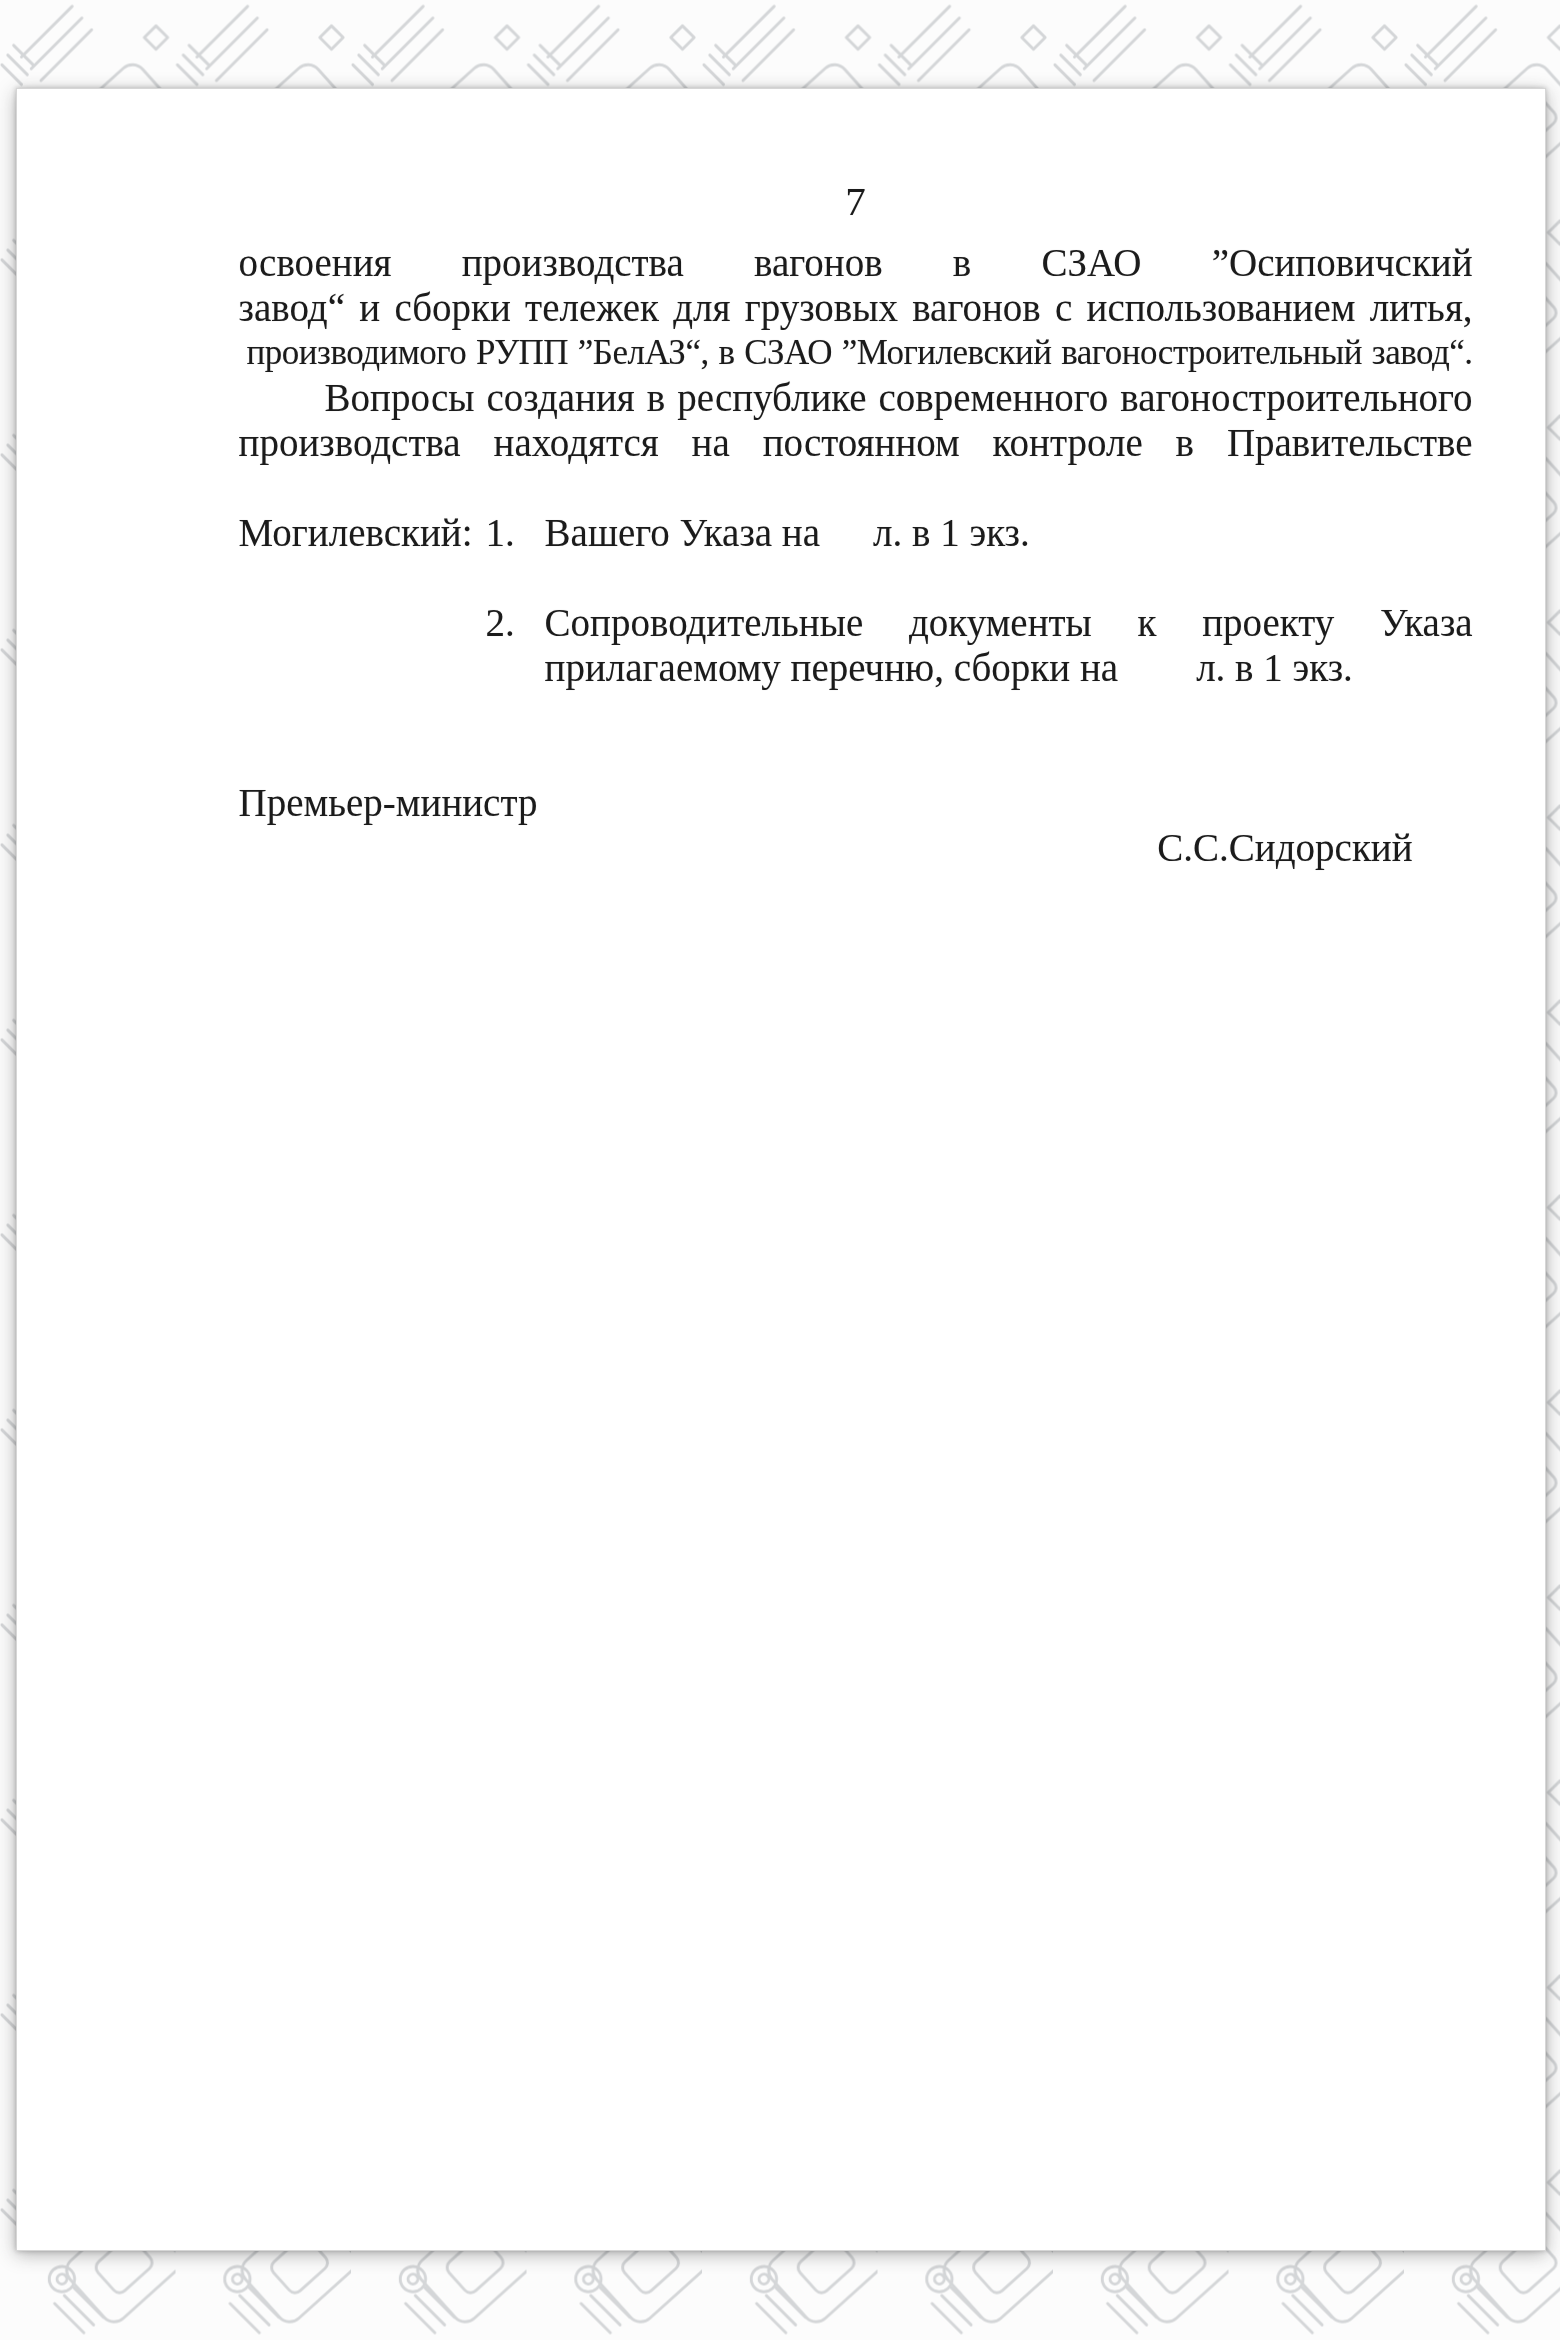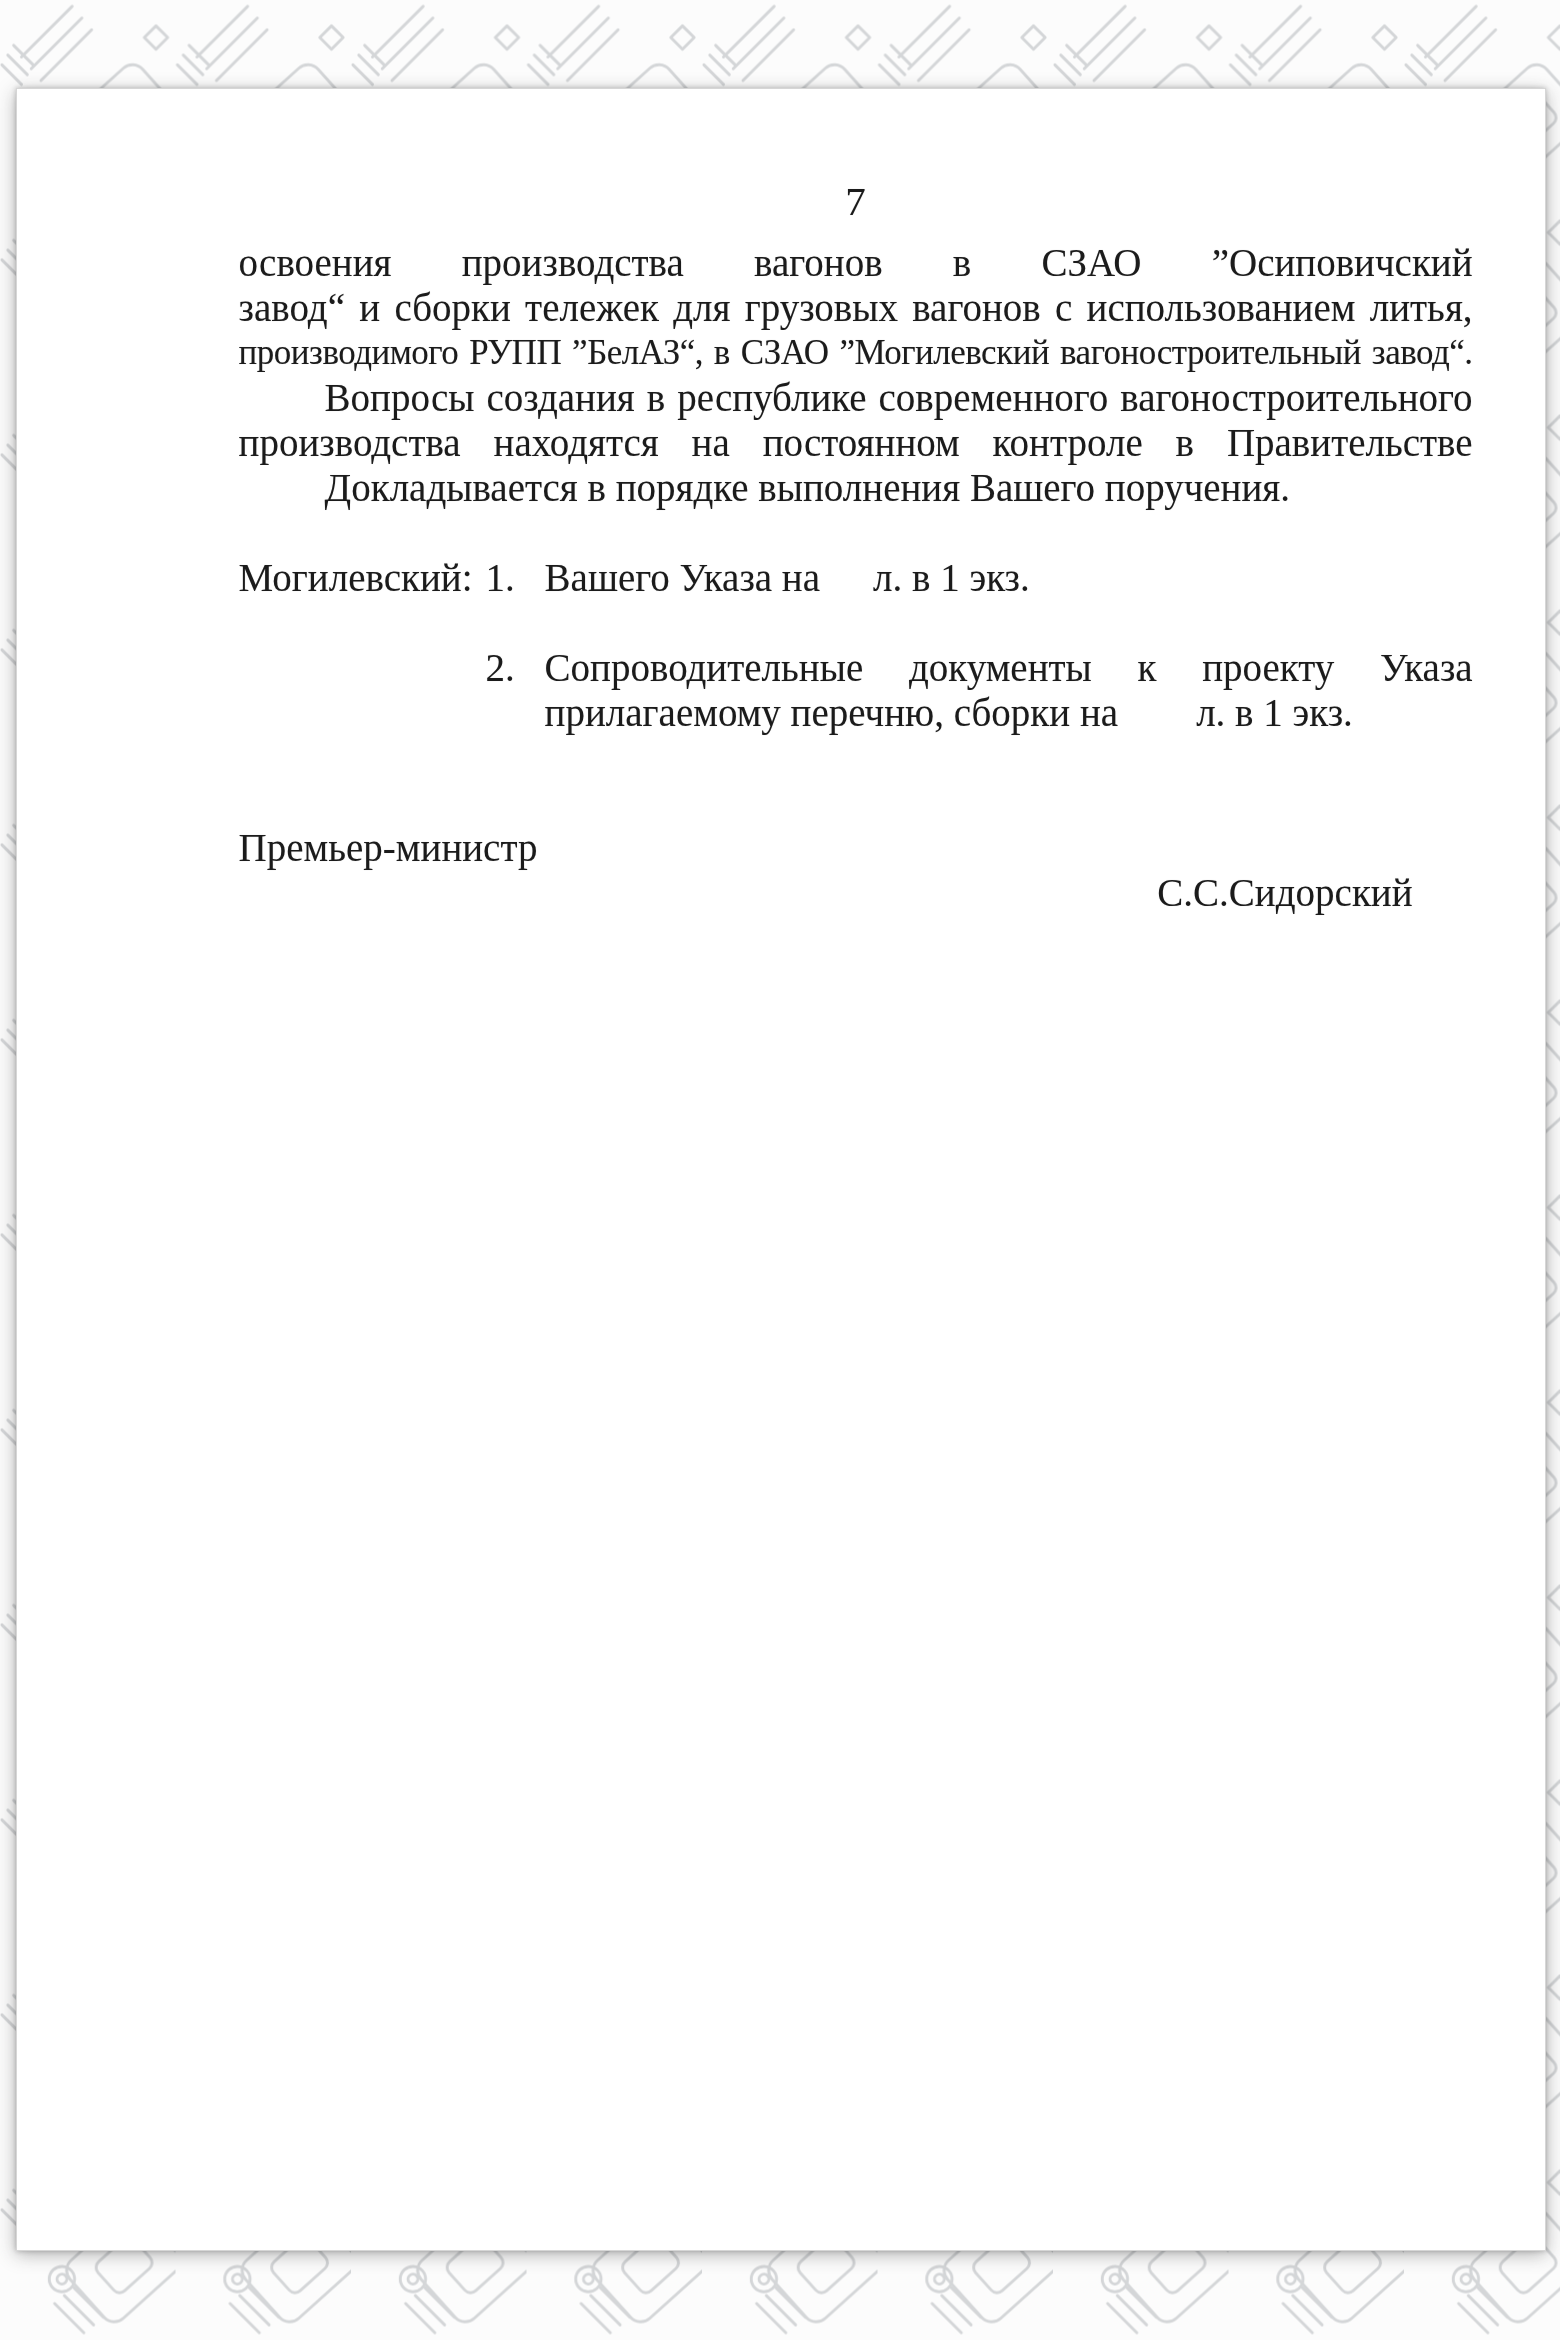--- a/index.html
+++ b/index.html
@@ -46,20 +46,21 @@
   .jfull {
     white-space: normal;
     text-align: justify;
     text-align-last: justify;
     overflow: hidden;
   }
   .indent { text-indent: 86px; }
   .condensed {
     font-size: 35px;
     letter-spacing: -0.5px;
+    margin-left: 8px;
   }
   .attach-row1 {
     display: flex;
     margin-top: 45px;
     height: 45px; line-height: 45px;
   }
   .attach-row2 {
     display: flex;
     margin-top: 45px;
   }
@@ -128,21 +129,20 @@
       <div class="line jfull">освоения производства вагонов в СЗАО ”Осиповичский вагоностроительный</div>
       <div class="line jfull">завод“ и сборки тележек для грузовых вагонов с использованием литья,</div>
       <div class="line jfull condensed">производимого РУПП ”БелАЗ“, в СЗАО ”Могилевский вагоностроительный завод“.</div>
     </div>
 
     <div class="para">
       <div class="line jfull indent">Вопросы создания в республике современного вагоностроительного</div>
       <div class="line jfull">производства находятся на постоянном контроле в Правительстве</div>
     </div>
 
-    <div class="line indent">Докладывается в порядке выполнения Вашего поручения.</div>
 
     <div class="attach-row1">
       <span class="attach-label">Могилевский:</span>
       <span class="attach-num">1.</span>
       <span class="attach-text"><span>Вашего Указа на</span><span class="gap gap1"></span><span>л. в 1 экз.</span></span>
     </div>
 
     <div class="attach-row2">
       <span class="attach-spacer"></span>
       <span class="attach-num">2.</span>

